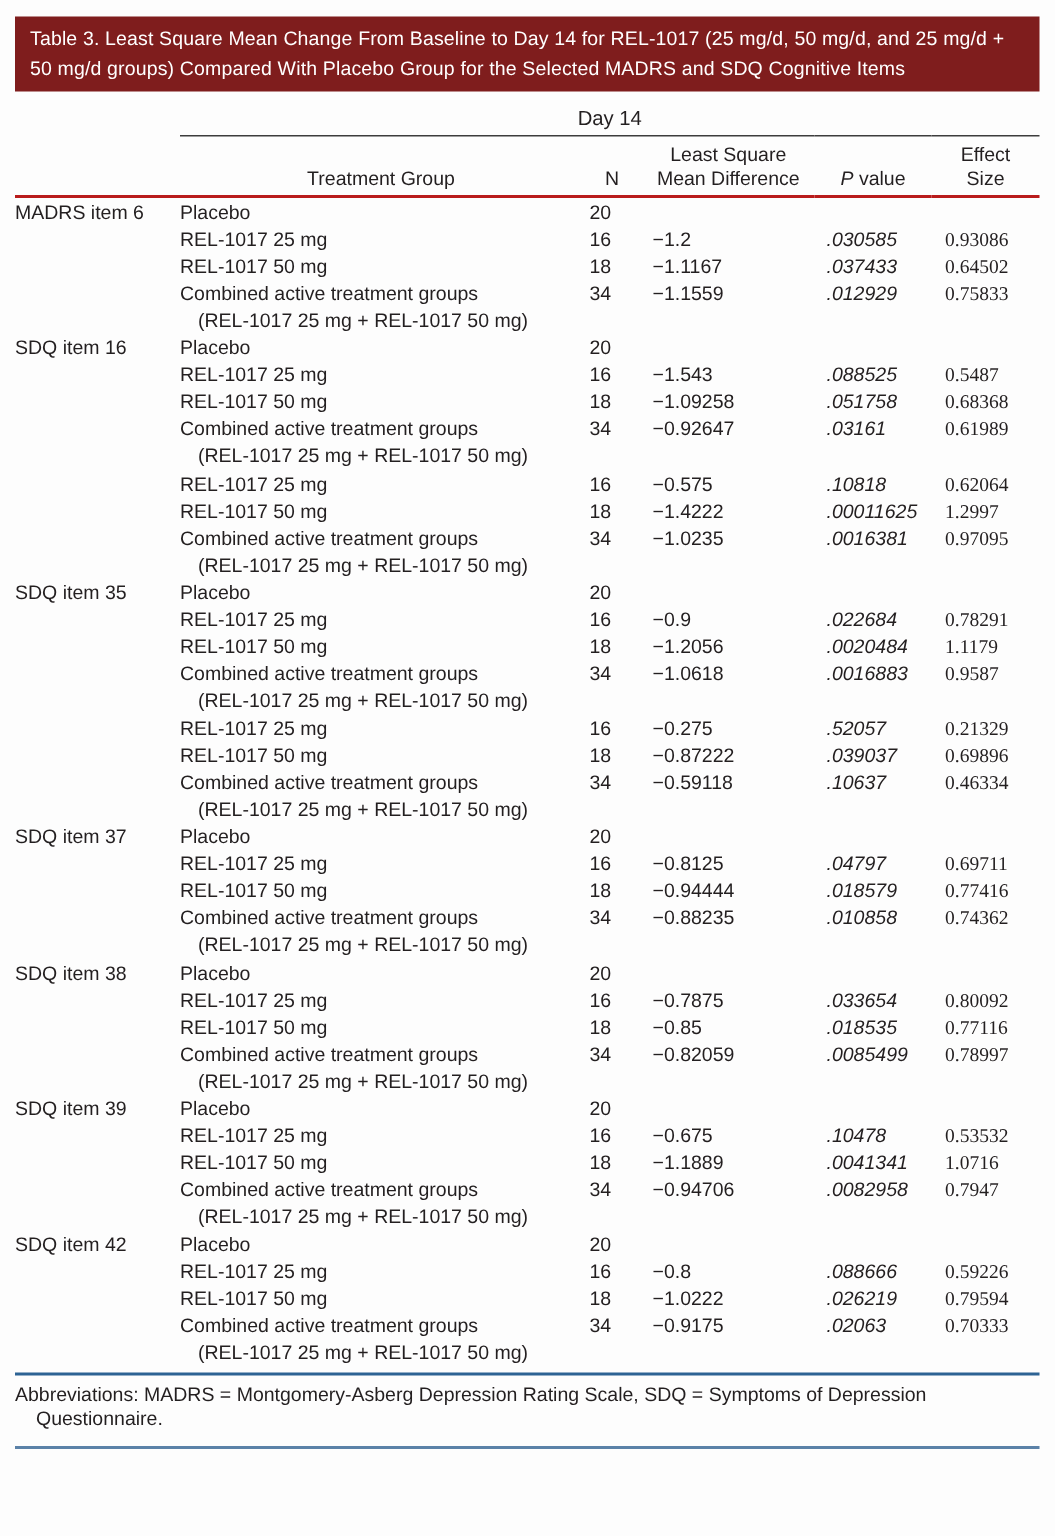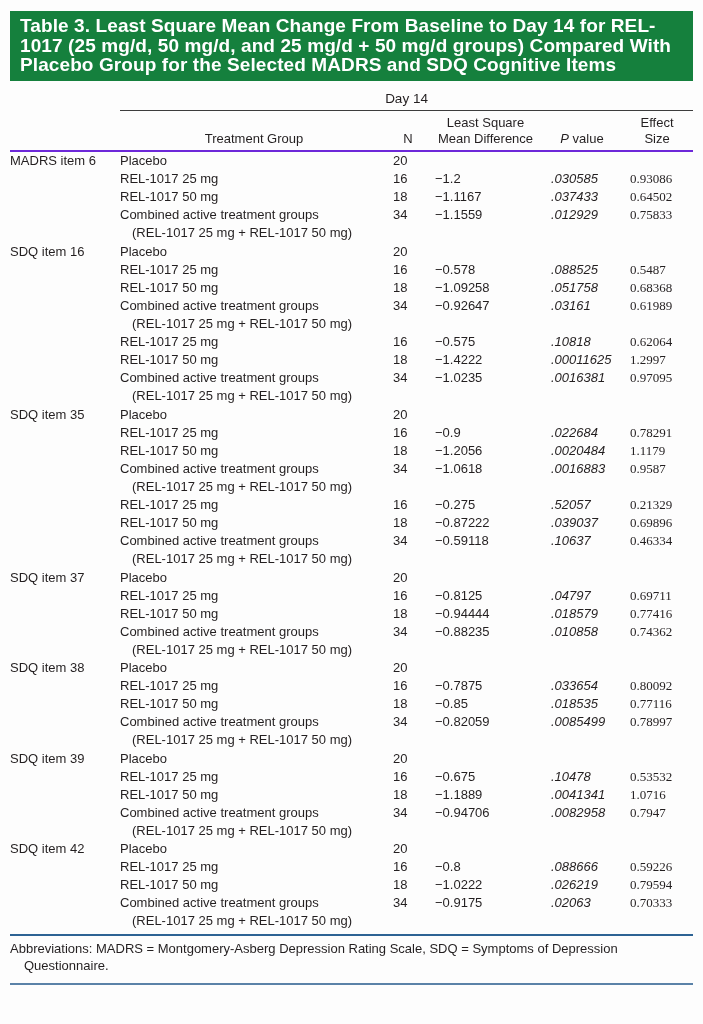--- a/index.html
+++ b/index.html
@@ -7,24 +7,24 @@
   body {
     width: 703px; height: 1024px;
     font-family: "Liberation Sans", "DejaVu Sans", sans-serif;
     color: #231f20;
     overflow: hidden;
     position: relative;
   }
   .page { width: 703px; height: 1024px; padding: 11px 10px 0 10px; }
 
   .banner {
-    background: #15803d;
+    background: #7f1d1d;
     color: #ffffff;
-    font-weight: bold;
-    font-size: 19px;
+    font-weight: normal;
+    font-size: 13px;
     line-height: 19.5px;
     padding: 5px 10px 6px 10px;
     letter-spacing: 0.1px;
   }
 
   table.data {
     width: 683px;
     border-collapse: collapse;
     table-layout: fixed;
     margin-top: 10px;
@@ -38,21 +38,21 @@
   col.c5 { width: 72px;  }
 
   thead th { font-weight: normal; text-align: center; vertical-align: bottom; }
   th.spanner-cell {
     border-bottom: 1.5px solid #3d3d3d;
     padding-bottom: 3px;
     font-size: 13.5px;
     line-height: 16px;
   }
   tr.colhead-row th {
-    border-bottom: 2px solid #6d28d9;
+    border-bottom: 2px solid #b91c1c;
     padding: 4px 0 3px 0;
     line-height: 16px;
   }
   .italic { font-style: italic; }
 
   td {
     line-height: 18px;
     vertical-align: top;
     overflow: hidden;
     white-space: nowrap;
@@ -155,21 +155,21 @@
           <td class="c1">Placebo</td>
           <td class="c2">20</td>
           <td class="c3"></td>
           <td class="c4"></td>
           <td class="c5"></td>
         </tr>
         <tr>
           <td class="c0"></td>
           <td class="c1">REL-1017 25 mg</td>
           <td class="c2">16</td>
-          <td class="c3">−0.578</td>
+          <td class="c3">−1.543</td>
           <td class="c4">.088525</td>
           <td class="c5">0.5487</td>
         </tr>
         <tr>
           <td class="c0"></td>
           <td class="c1">REL-1017 50 mg</td>
           <td class="c2">18</td>
           <td class="c3">−1.09258</td>
           <td class="c4">.051758</td>
           <td class="c5">0.68368</td>

